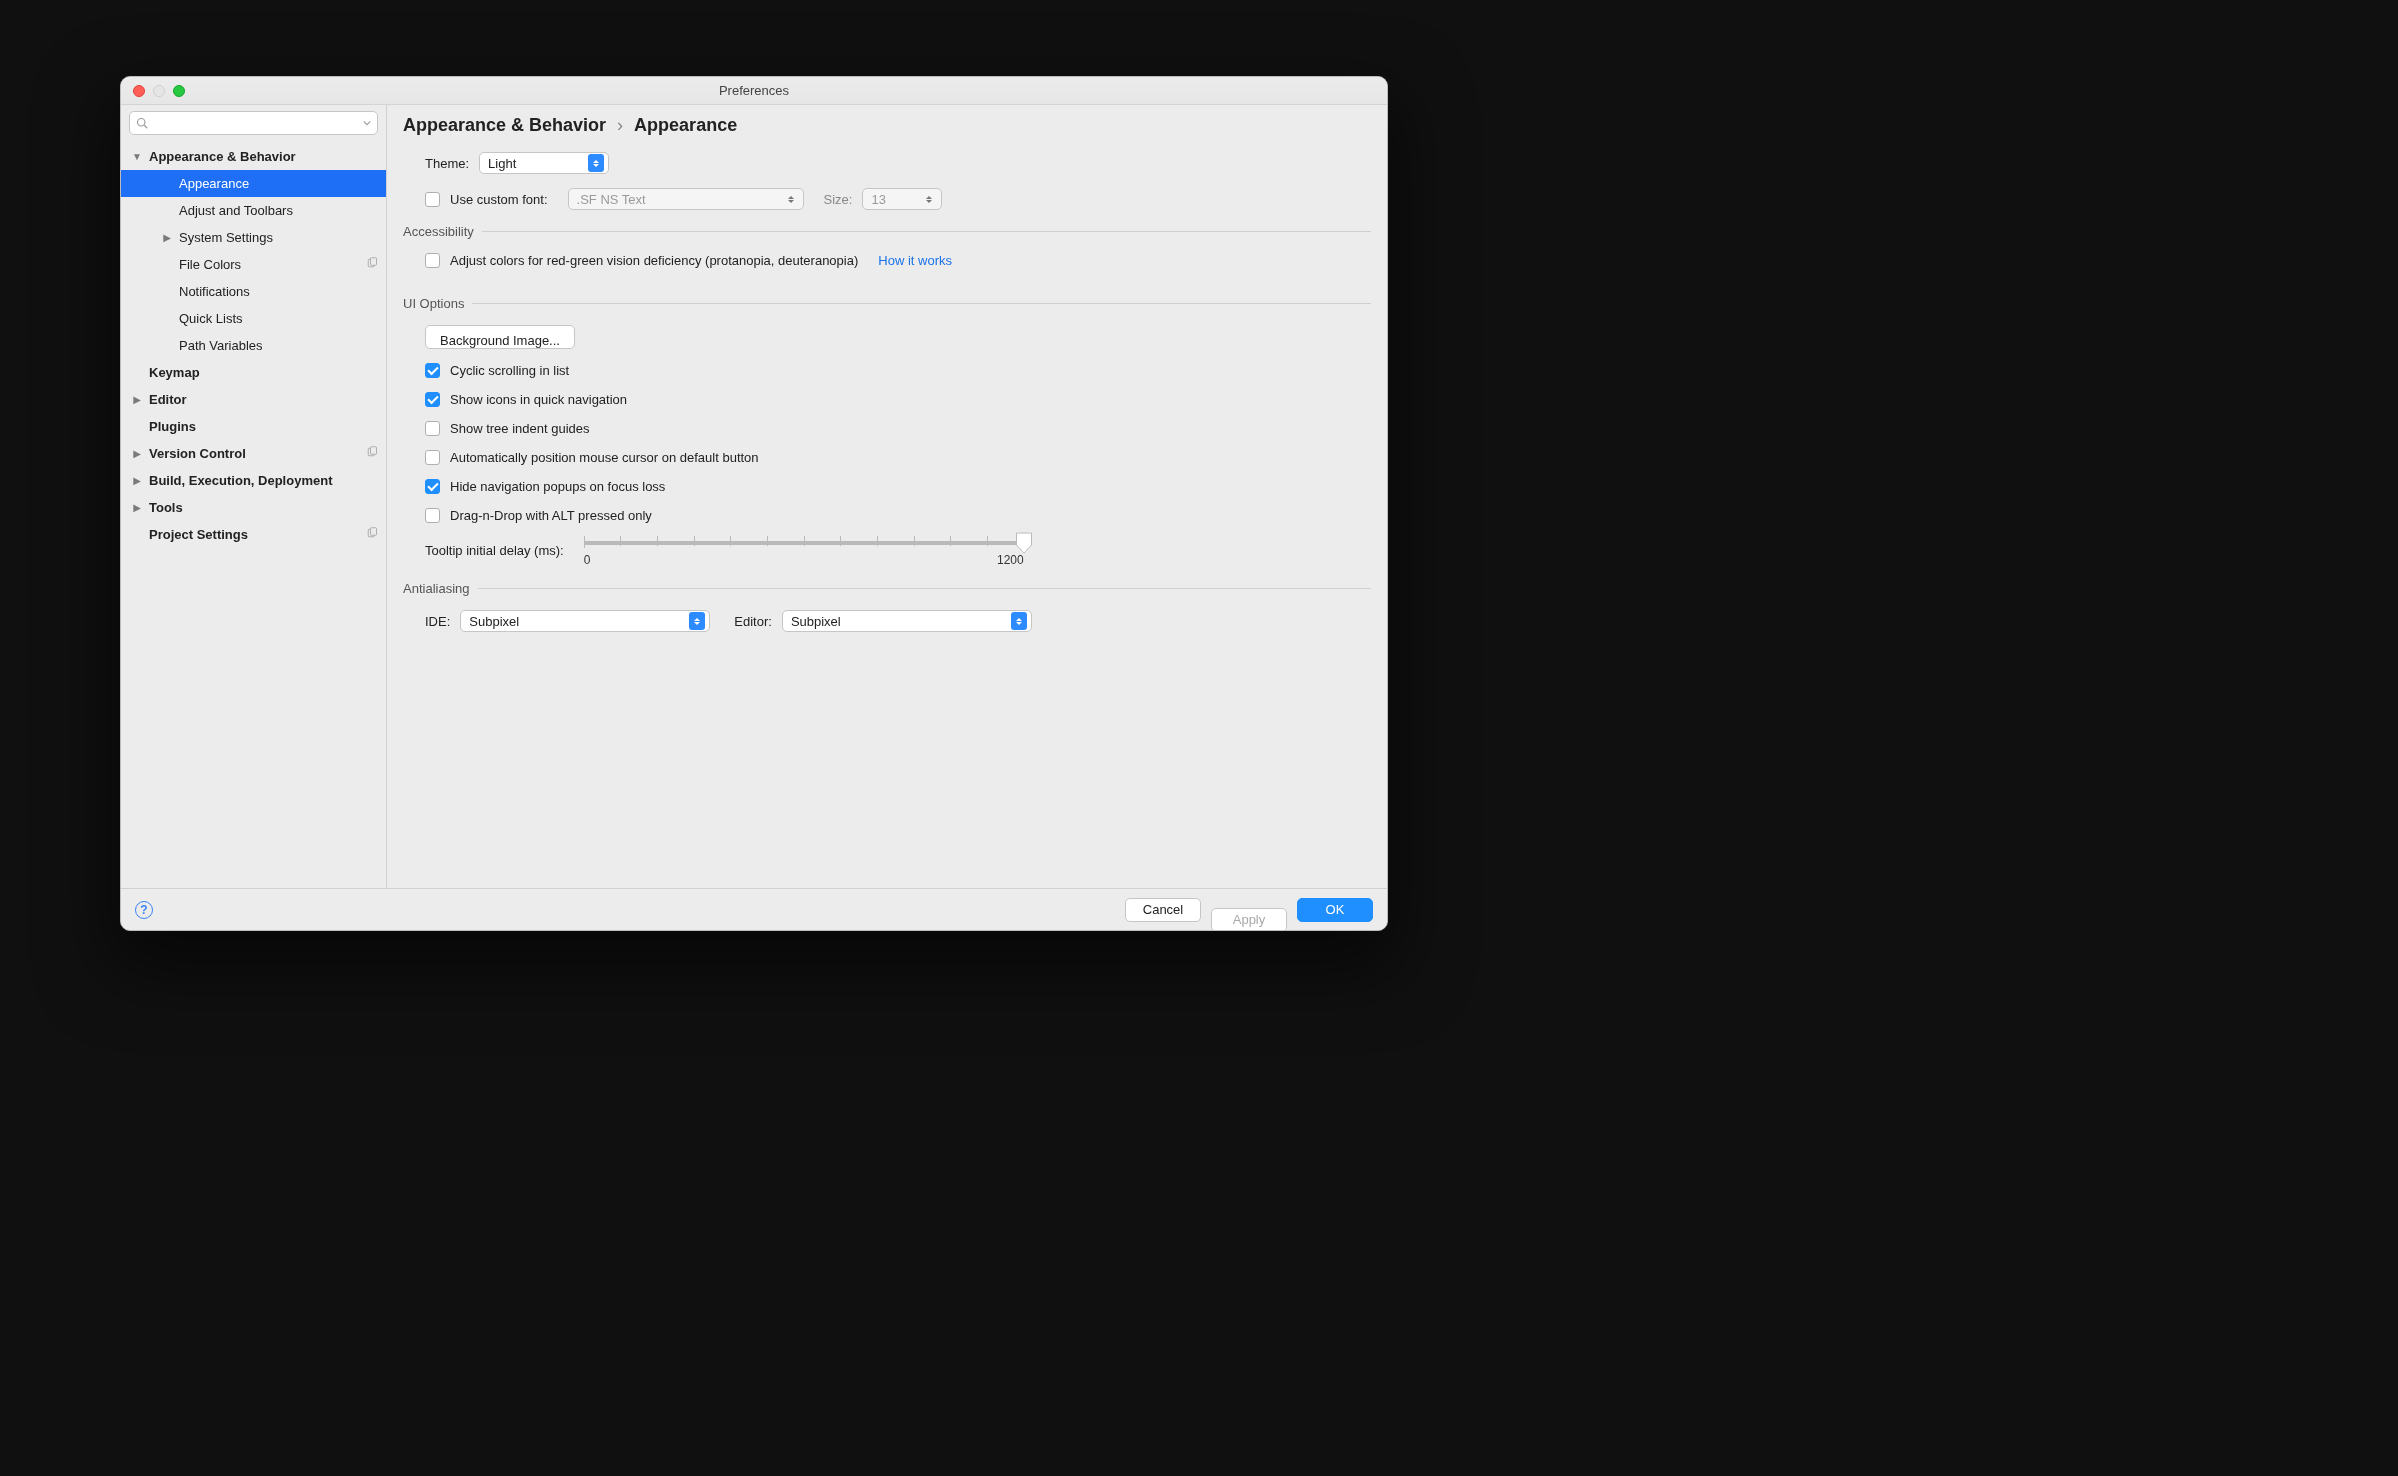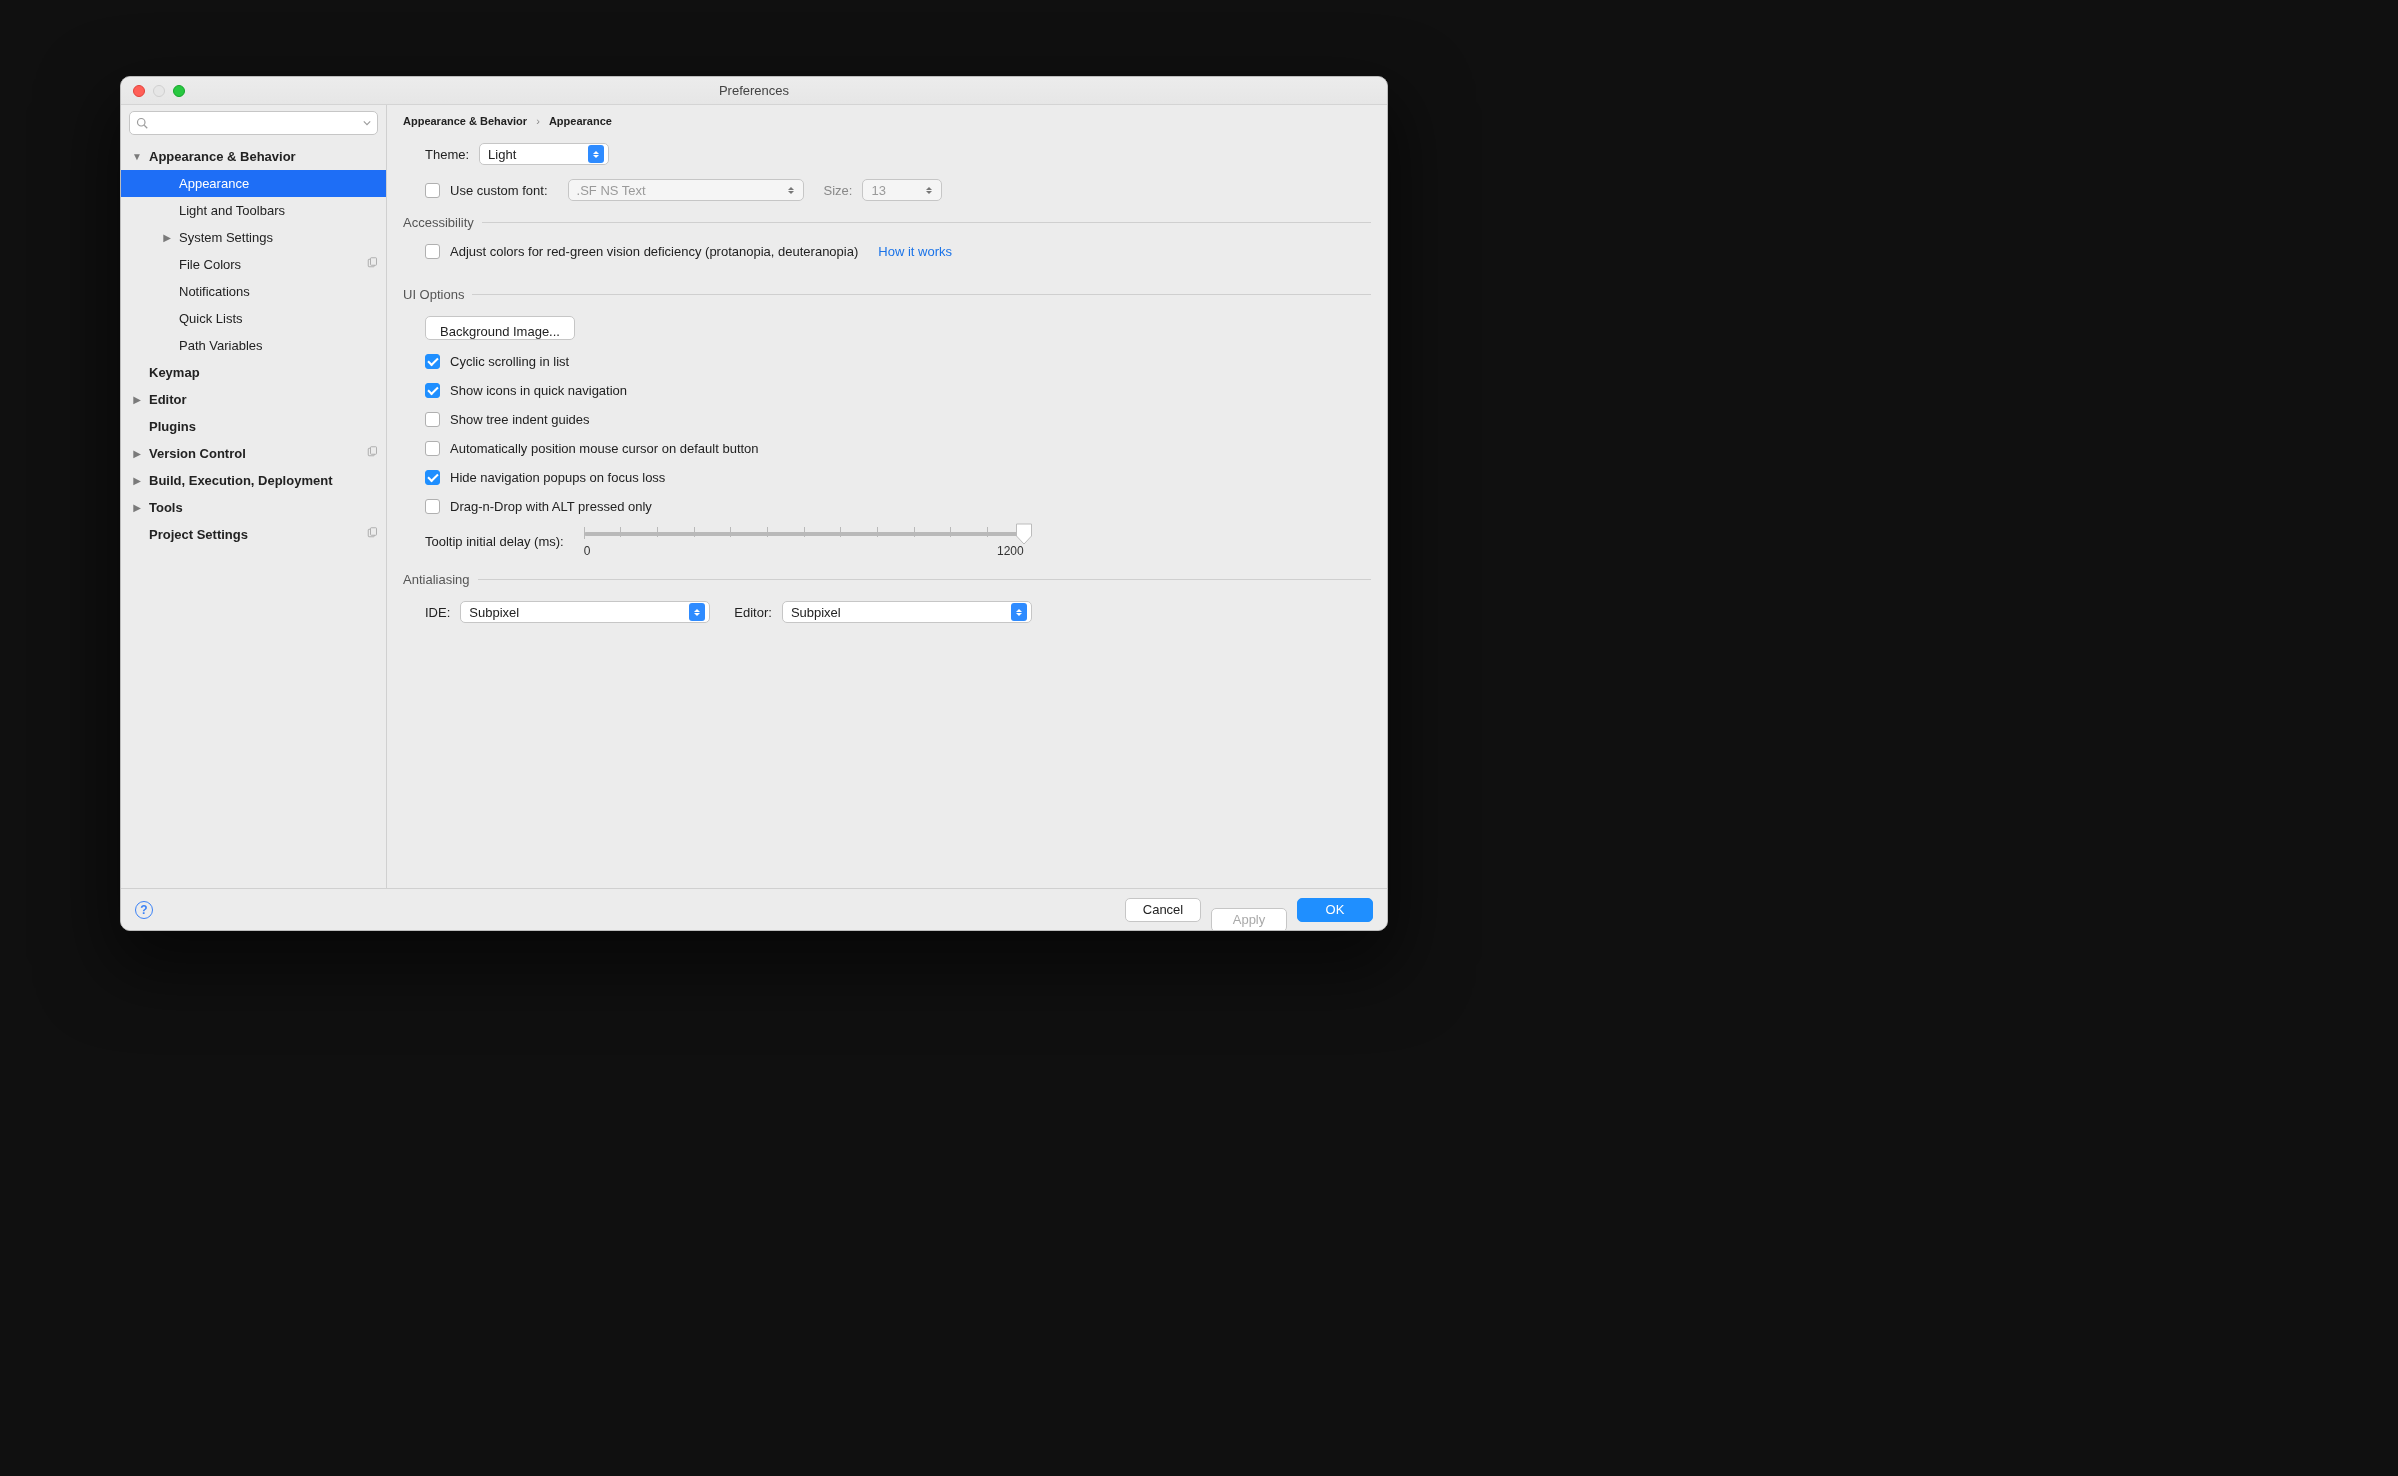--- a/index.html
+++ b/index.html
@@ -69,21 +69,21 @@
   .tree-row .spacer { display: inline-block; }
   .tree-row .label { flex: 1; white-space: nowrap; overflow: hidden; text-overflow: ellipsis; }
   .tree-row.bold .label { font-weight: 600; }
   .tree-row .badge { color: #999; }
   .copy-icon { width: 12px; height: 12px; }
 
   
   .main { flex: 1; display: flex; flex-direction: column; background: #ececec; min-width: 0; }
   .breadcrumb {
     padding: 10px 16px 8px 16px;
-    font-size: 11px;
+    font-size: 18px;
     color: #222;
   }
   .breadcrumb .sep { color: #888; margin: 0 6px; }
   .breadcrumb b { font-weight: 600; }
   .content { flex: 1; overflow: auto; padding: 8px 16px 0 16px; }
   .row { display: flex; align-items: center; gap: 10px; margin-bottom: 14px; }
   .row.indent { padding-left: 22px; }
   .lbl { font-size: 13px; color: #222; }
   .select {
     background: #fff;
@@ -221,21 +221,21 @@
             <div class="tree-row selected">
               <span class="spacer" style="width: 40px;"></span>
               <span class="arrow"></span>
               <span class="spacer" style="width: 6px;"></span>
               <span class="label">Appearance</span>
             </div>
             <div class="tree-row">
               <span class="spacer" style="width: 40px;"></span>
               <span class="arrow"></span>
               <span class="spacer" style="width: 6px;"></span>
-              <span class="label">Light and Toolbars</span>
+              <span class="label">Adjust and Toolbars</span>
             </div>
             <div class="tree-row">
               <span class="spacer" style="width: 40px;"></span>
               <span class="arrow">▶</span>
               <span class="spacer" style="width: 6px;"></span>
               <span class="label">System Settings</span>
             </div>
             <div class="tree-row">
               <span class="spacer" style="width: 40px;"></span>
               <span class="arrow"></span>

